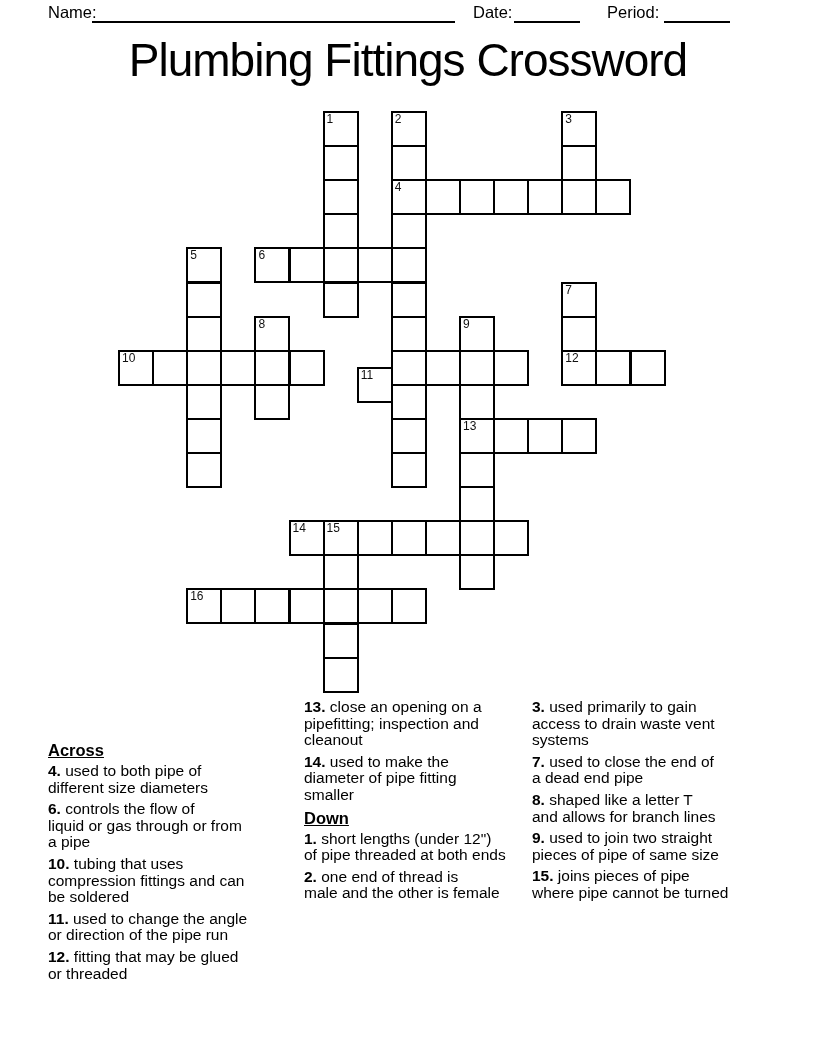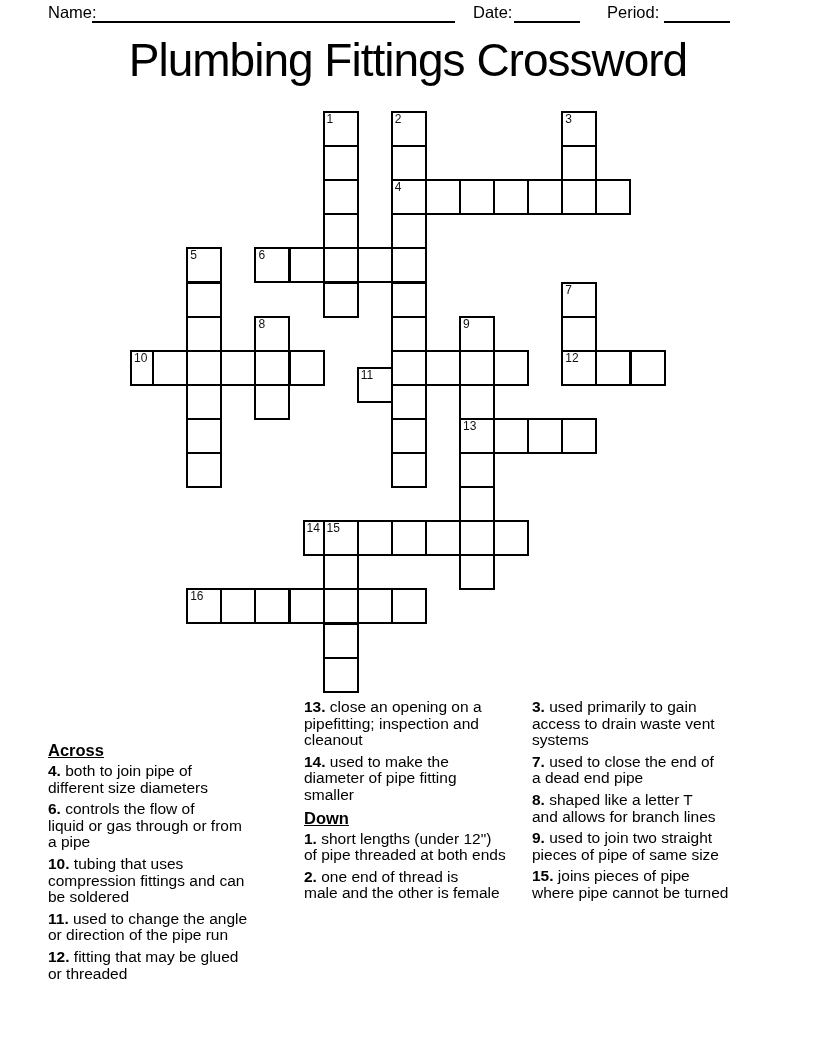--- a/index.html
+++ b/index.html
@@ -98,21 +98,21 @@
       </div>
       <div class="cell" style="left: 68.2px; top: 204.6px;"></div>
       <div class="cell" style="left: 136.4px; top: 204.6px;">
         <span class="cnum">8</span>
       </div>
       <div class="cell" style="left: 272.8px; top: 204.6px;"></div>
       <div class="cell" style="left: 341px; top: 204.6px;">
         <span class="cnum">9</span>
       </div>
       <div class="cell" style="left: 443.3px; top: 204.6px;"></div>
-      <div class="cell" style="left: 12px; top: 238.7px;">
+      <div class="cell" style="left: 0px; top: 238.7px;">
         <span class="cnum">10</span>
       </div>
       <div class="cell" style="left: 34.1px; top: 238.7px;"></div>
       <div class="cell" style="left: 68.2px; top: 238.7px;"></div>
       <div class="cell" style="left: 102.3px; top: 238.7px;"></div>
       <div class="cell" style="left: 136.4px; top: 238.7px;"></div>
       <div class="cell" style="left: 170.5px; top: 238.7px;"></div>
       <div class="cell" style="left: 238.7px; top: 256px;">
         <span class="cnum">11</span>
       </div>
@@ -134,21 +134,21 @@
       <div class="cell" style="left: 341px; top: 306.9px;">
         <span class="cnum">13</span>
       </div>
       <div class="cell" style="left: 375.1px; top: 306.9px;"></div>
       <div class="cell" style="left: 409.2px; top: 306.9px;"></div>
       <div class="cell" style="left: 443.3px; top: 306.9px;"></div>
       <div class="cell" style="left: 68.2px; top: 341px;"></div>
       <div class="cell" style="left: 272.8px; top: 341px;"></div>
       <div class="cell" style="left: 341px; top: 341px;"></div>
       <div class="cell" style="left: 341px; top: 375.1px;"></div>
-      <div class="cell" style="left: 170.5px; top: 409.2px; margin-left: 14px;">
+      <div class="cell" style="left: 170.5px; top: 409.2px;">
         <span class="cnum">14</span>
       </div>
       <div class="cell" style="left: 204.6px; top: 409.2px;">
         <span class="cnum">15</span>
       </div>
       <div class="cell" style="left: 238.7px; top: 409.2px;"></div>
       <div class="cell" style="left: 272.8px; top: 409.2px;"></div>
       <div class="cell" style="left: 306.9px; top: 409.2px;"></div>
       <div class="cell" style="left: 341px; top: 409.2px;"></div>
       <div class="cell" style="left: 375.1px; top: 409.2px;"></div>
@@ -162,21 +162,21 @@
       <div class="cell" style="left: 170.5px; top: 477.4px;"></div>
       <div class="cell" style="left: 204.6px; top: 477.4px;"></div>
       <div class="cell" style="left: 238.7px; top: 477.4px;"></div>
       <div class="cell" style="left: 272.8px; top: 477.4px;"></div>
       <div class="cell" style="left: 204.6px; top: 511.5px;"></div>
       <div class="cell" style="left: 204.6px; top: 545.6px;"></div>
     </div>
 
   <div class="clue-col col-1" id="clue-col-1">
       <div class="clue-heading">Across</div>
-      <p class="clue"><span class="cnum-b">4. </span><span class="txt">both to join pipe of
+      <p class="clue"><span class="cnum-b">4. </span><span class="txt">used to both pipe of
 different size diameters</span></p>
       <p class="clue"><span class="cnum-b">6. </span><span class="txt">controls the flow of
 liquid or gas through or from
 a pipe</span></p>
       <p class="clue"><span class="cnum-b">10. </span><span class="txt">tubing that uses
 compression fittings and can
 be soldered</span></p>
       <p class="clue"><span class="cnum-b">11. </span><span class="txt">used to change the angle
 or direction of the pipe run</span></p>
       <p class="clue"><span class="cnum-b">12. </span><span class="txt">fitting that may be glued

